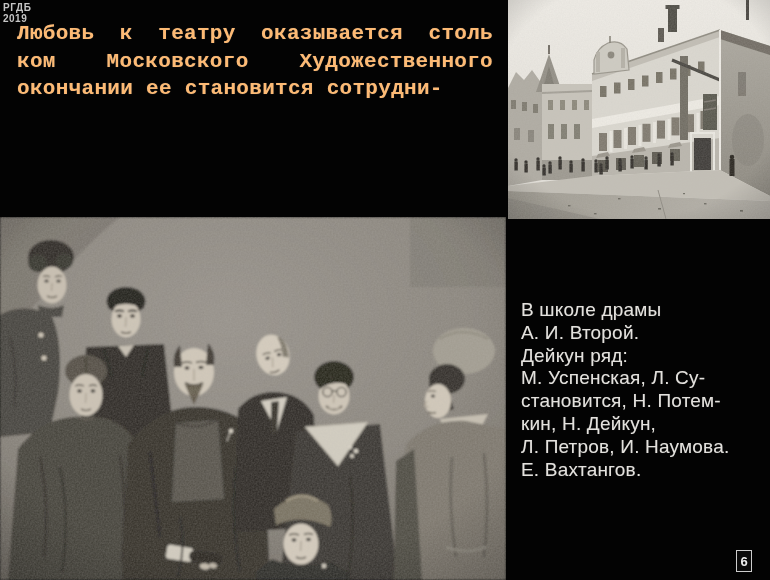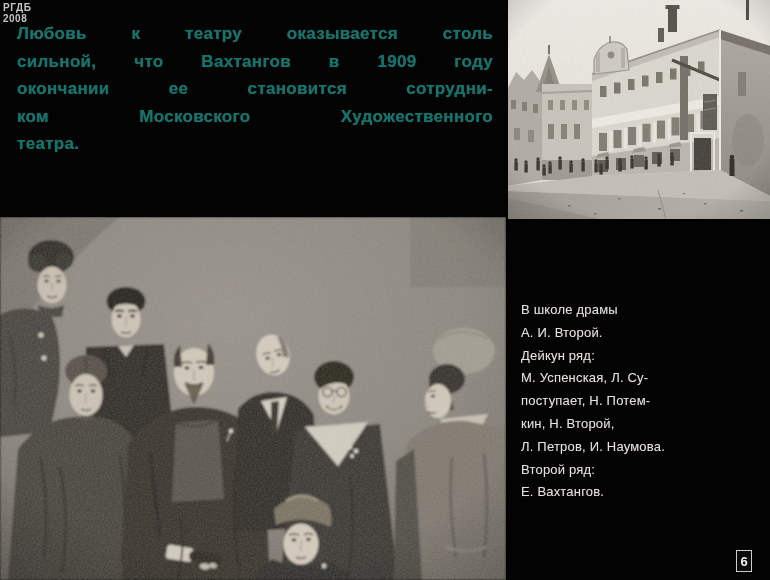--- a/index.html
+++ b/index.html
@@ -3,56 +3,54 @@
 <meta charset="utf-8">
 <style>
   html,body{margin:0;padding:0;background:#000;}
   .stage{position:relative;width:770px;height:580px;background:#030303;overflow:hidden;
          font-family:"Liberation Sans",sans-serif;}
   
   .watermark{position:absolute;left:3px;top:2px;z-index:5;color:#c6c6c6;
              font-size:10px;font-weight:700;line-height:11px;letter-spacing:.5px;}
   
   .narration{position:absolute;left:17px;top:20px;width:476px;z-index:3;
-             font-family:Liberation Sans, sans-serif;font-weight:700;
-             font-size:17px;line-height:27.6px;letter-spacing:.3px;color:#0f766e;
+             font-family:Liberation Mono, monospace;font-weight:700;
+             font-size:21px;line-height:27.6px;letter-spacing:.3px;color:#fdba74;
              text-shadow:0 0 1px rgba(255,255,255,.30);}
   .narration .line{text-align:justify;text-align-last:justify;white-space:nowrap;}
   .narration .line:last-child{text-align-last:left;}
   
   .caption{position:absolute;left:521px;top:299px;width:246px;z-index:3;
-           font-size:13px;line-height:22.8px;letter-spacing:.2px;color:#e3e1dd;
+           font-size:19px;line-height:22.8px;letter-spacing:.2px;color:#e3e1dd;
            text-shadow:0 0 1px rgba(255,255,255,.25);}
   .caption .cap-line{white-space:nowrap;}
   
   .photo-street{position:absolute;left:508px;top:0;width:262px;height:219px;z-index:2;}
   .photo-group{position:absolute;left:0;top:217px;width:506px;height:363px;z-index:2;}
   .photo-street svg,.photo-group svg{display:block;}
   
   .frame-number{position:absolute;left:736px;top:550px;width:16px;height:22px;z-index:4;
                 border:1.5px solid #cdcdcd;background:#0b0b0b;box-sizing:border-box;
                 display:flex;align-items:center;justify-content:center;
                 font-size:13px;font-weight:700;color:#efefef;}
 </style>
 </head>
 <body>
 
 <div class="stage">
 
   <div class="watermark">
     <div>РГДБ</div>
-    <div>2008</div>
+    <div>2019</div>
   </div>
 
   <div class="narration">
     <div class="line">Любовь к театру оказывается столь</div>
-    <div class="line">сильной, что Вахтангов в 1909 году</div>
+    <div class="line">ком Московского Художественного</div>
     <div class="line">окончании ее становится сотрудни-</div>
-    <div class="line">ком Московского Художественного</div>
-    <div class="line">театра.</div>
   </div>
 
   <figure class="photo-street" style="margin:0">
     <svg width="262" height="219" viewBox="0 0 262 219">
       <defs>
         <linearGradient id="skyG" x1="0" y1="0" x2="0" y2="1">
           <stop offset="0" stop-color="#efece6"></stop>
             <stop offset="1" stop-color="#e2dfd8"></stop>
         </linearGradient>
         <linearGradient id="wallG" x1="0" y1="0" x2="0" y2="1">
@@ -416,24 +414,23 @@
       <rect width="506" height="363" fill="url(#vigG)"></rect>
       <rect width="506" height="363" filter="url(#grainG)" opacity="0.55"></rect>
     </svg>
   </figure>
 
   <div class="caption">
     <div class="cap-line">В школе драмы</div>
     <div class="cap-line">А. И. Второй.</div>
     <div class="cap-line">Дейкун ряд:</div>
     <div class="cap-line">М. Успенская, Л. Су-</div>
-    <div class="cap-line">поступает, Н. Потем-</div>
-    <div class="cap-line">кин, Н. Второй,</div>
+    <div class="cap-line">становится, Н. Потем-</div>
+    <div class="cap-line">кин, Н. Дейкун,</div>
     <div class="cap-line">Л. Петров, И. Наумова.</div>
-    <div class="cap-line">Второй ряд:</div>
     <div class="cap-line">Е. Вахтангов.</div>
   </div>
 
   <div class="frame-number">
     <span>6</span>
   </div>
 
 </div>
 
 </body></html>

